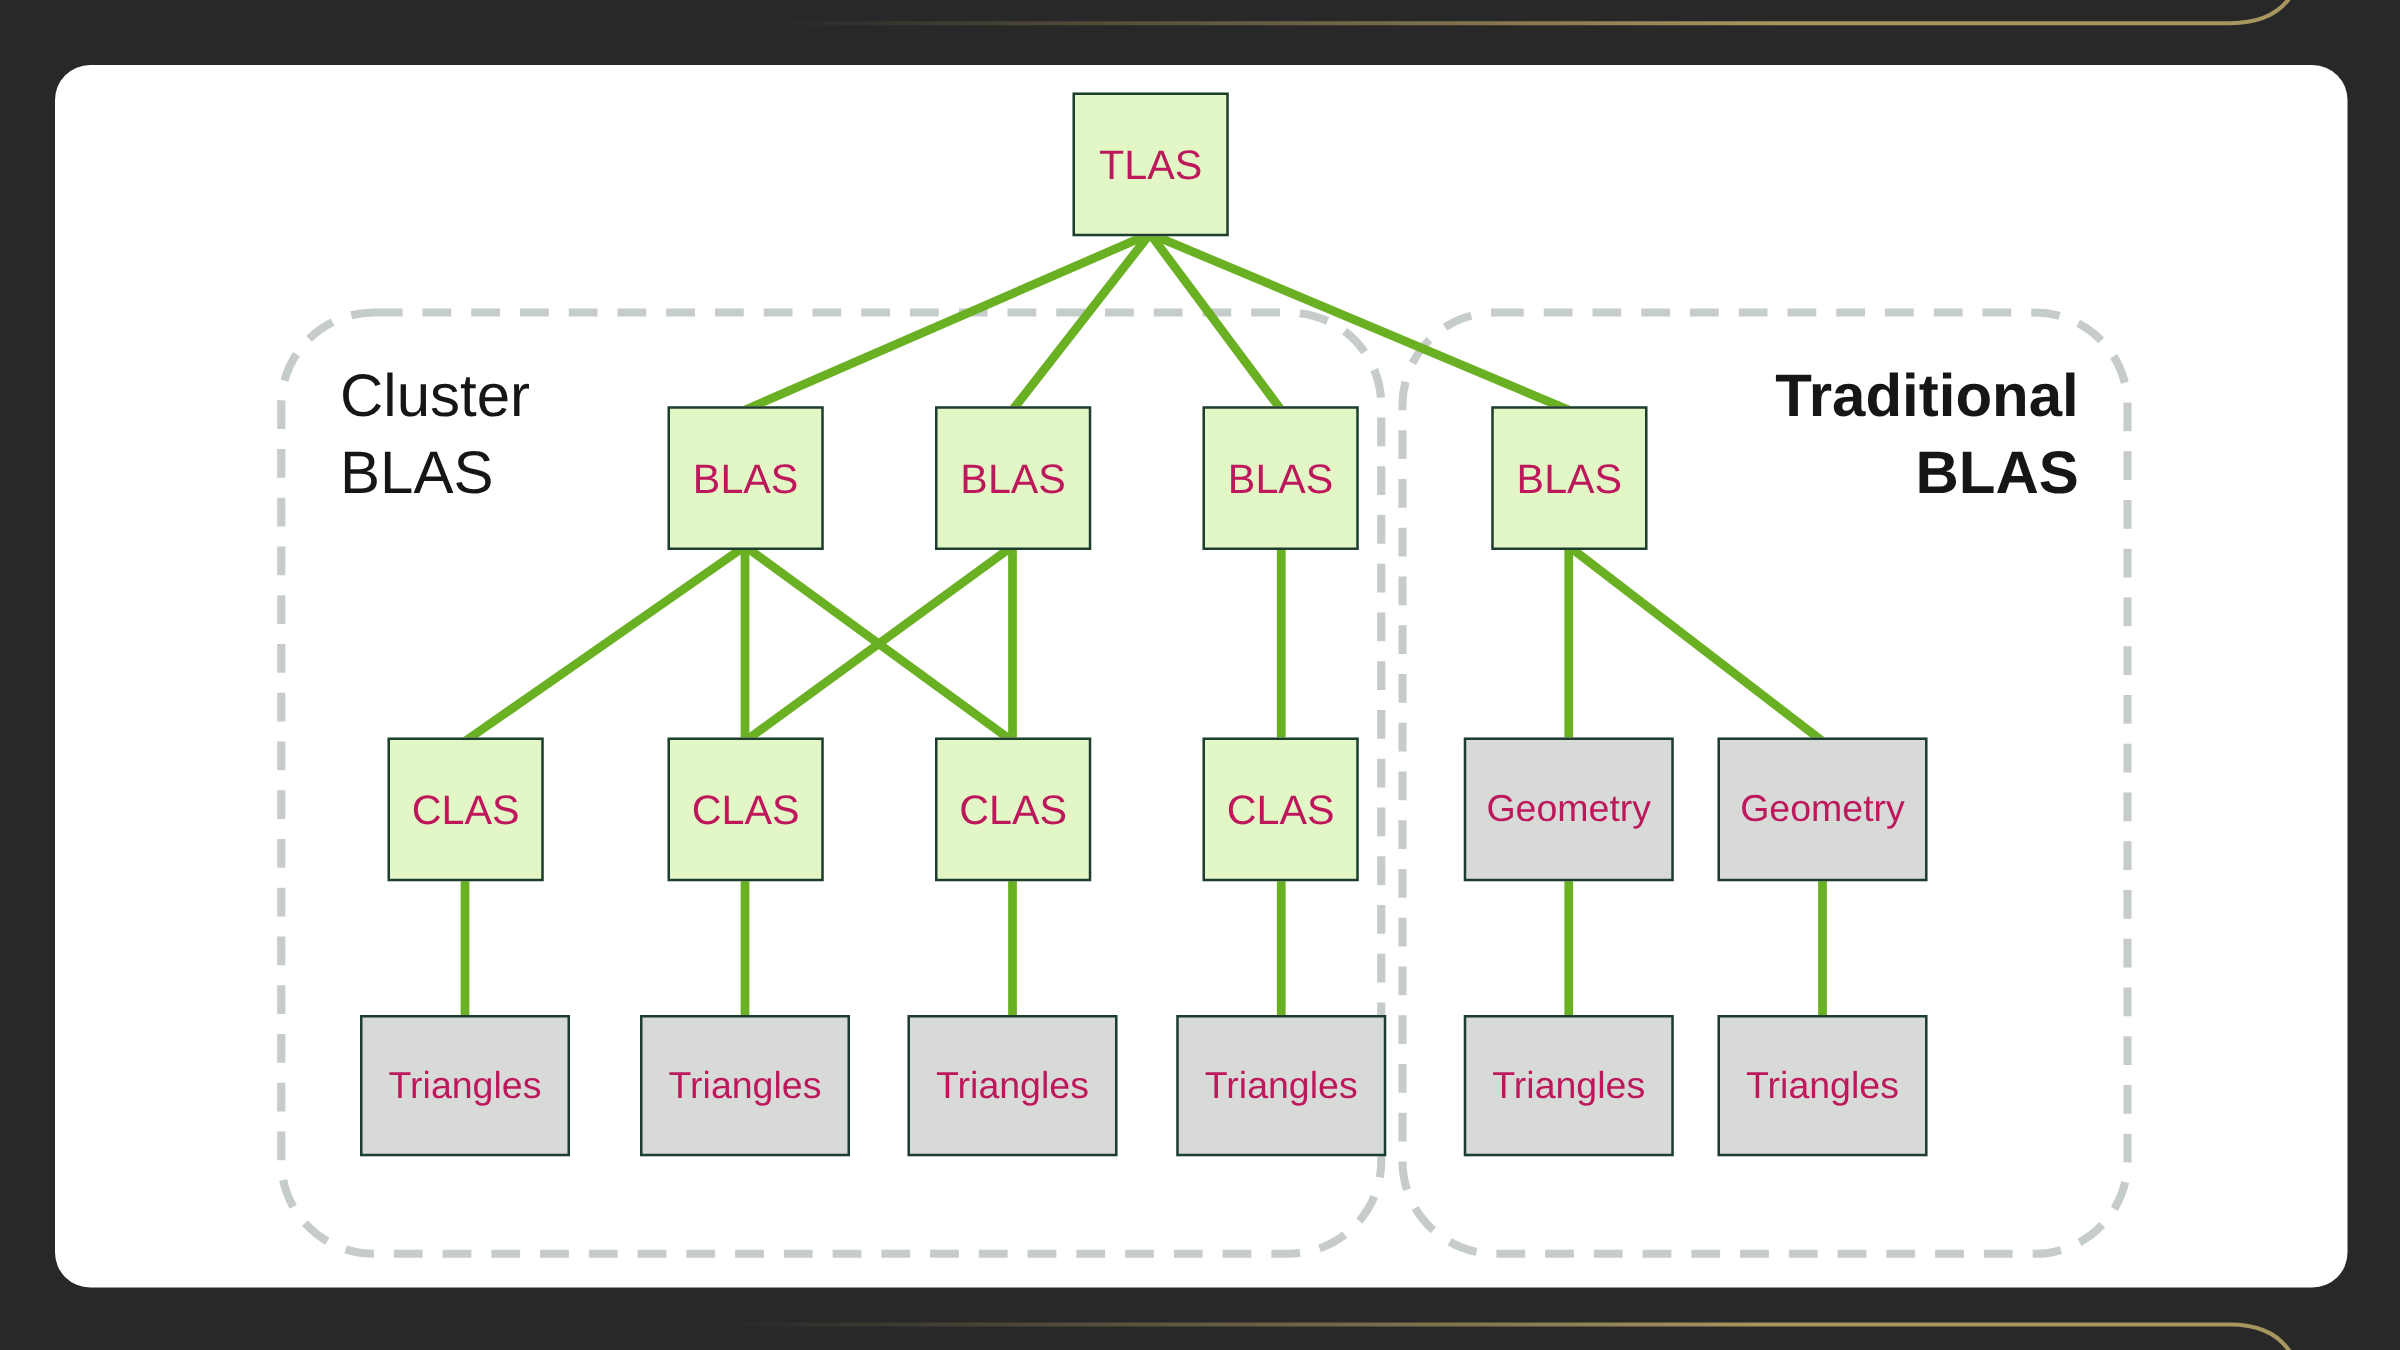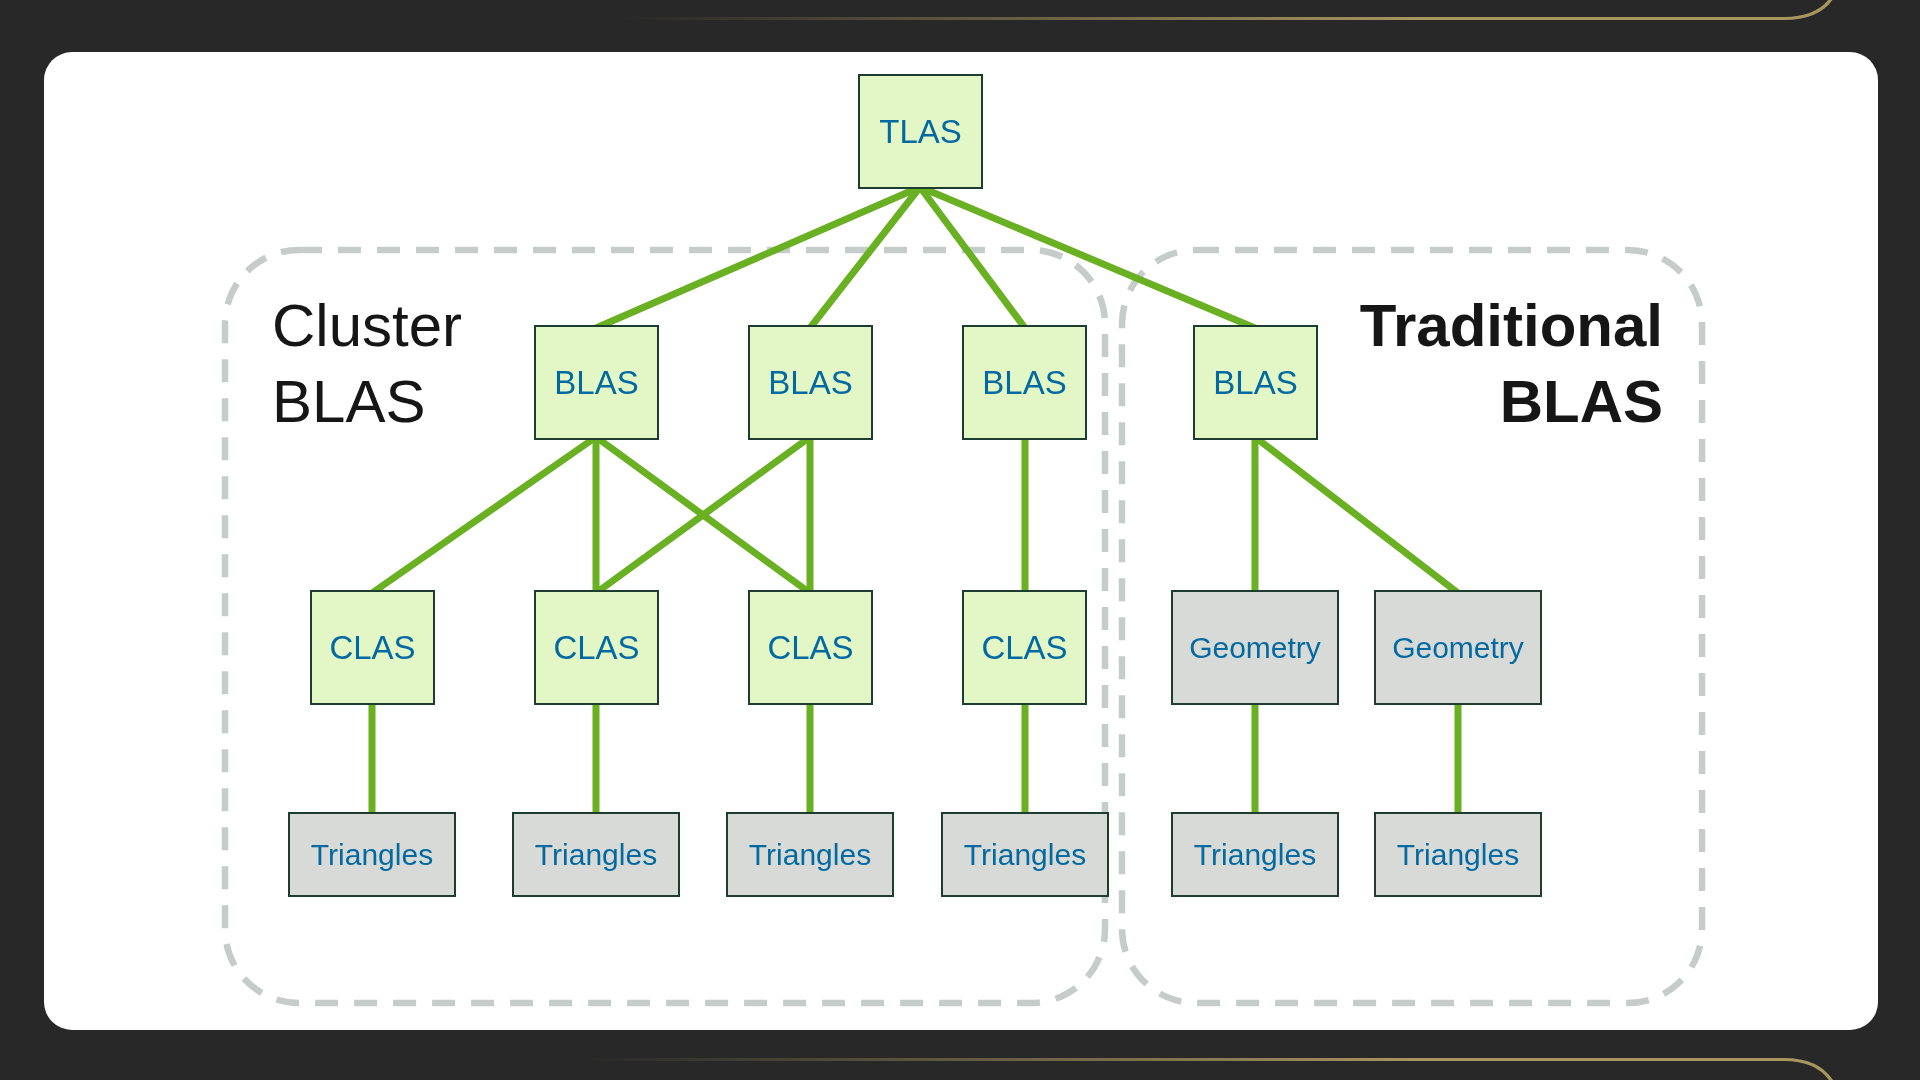--- a/index.html
+++ b/index.html
@@ -10,31 +10,31 @@
   }
   #decor-svg,#graph-svg{position:absolute;left:0;top:0;width:1920px;height:1080px;pointer-events:none;}
   #decor-svg{z-index:0;}
   #panel{
     position:absolute;z-index:1;left:44px;top:52px;width:1834px;height:978px;
     background:#ffffff;border-radius:28px;
   }
   #graph-svg{z-index:2;}
   .node{
     position:absolute;z-index:3;display:flex;align-items:center;justify-content:center;
-    box-sizing:border-box;color:#0369a1;text-align:center;
+    box-sizing:border-box;color:#be185d;text-align:center;
   }
   .node.green{
     width:125px;height:115px;background:#e3f7c6;border:2.5px solid #1e3d31;font-size:33px;
   }
   .node.gray{
-    width:168px;height:85px;background:#d8dad7;border:2.5px solid #1e3d31;font-size:30px;
+    width:168px;height:113px;background:#d8dad7;border:2.5px solid #1e3d31;font-size:30px;
   }
   .node.wide{width:168px;height:115px;font-size:30px;}
   .group-label{
-    position:absolute;z-index:3;color:#161616;font-size:60px;line-height:1.27;
+    position:absolute;z-index:3;color:#161616;font-size:48px;line-height:1.27;
     letter-spacing:0px;
   }
   #cluster-label{left:272px;top:288px;text-align:left;}
   #traditional-label{right:257px;top:288px;text-align:right;font-weight:bold;}
 </style>
 </head>
 <body>
 
 <div id="stage">
 

